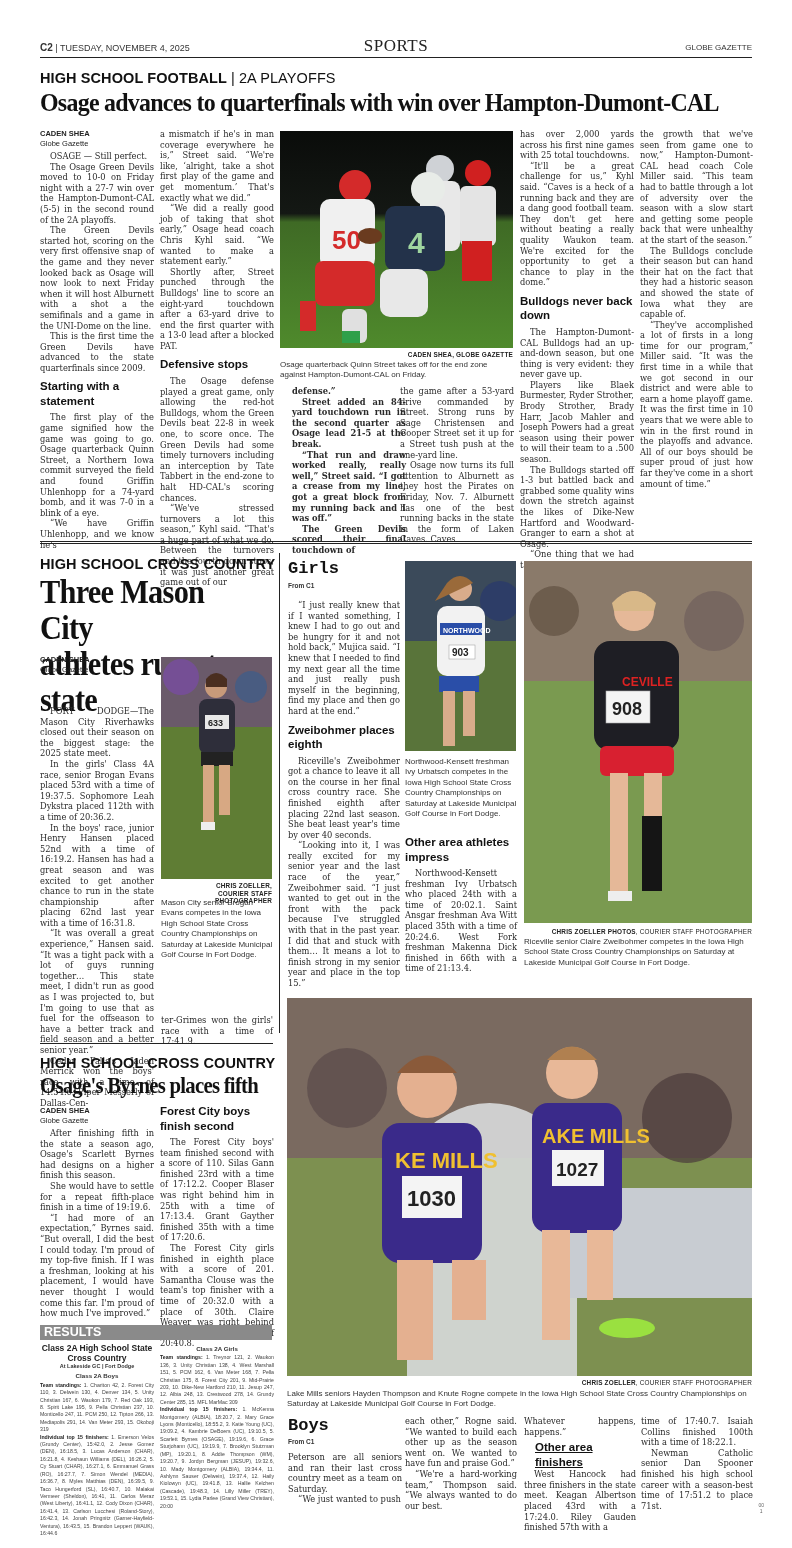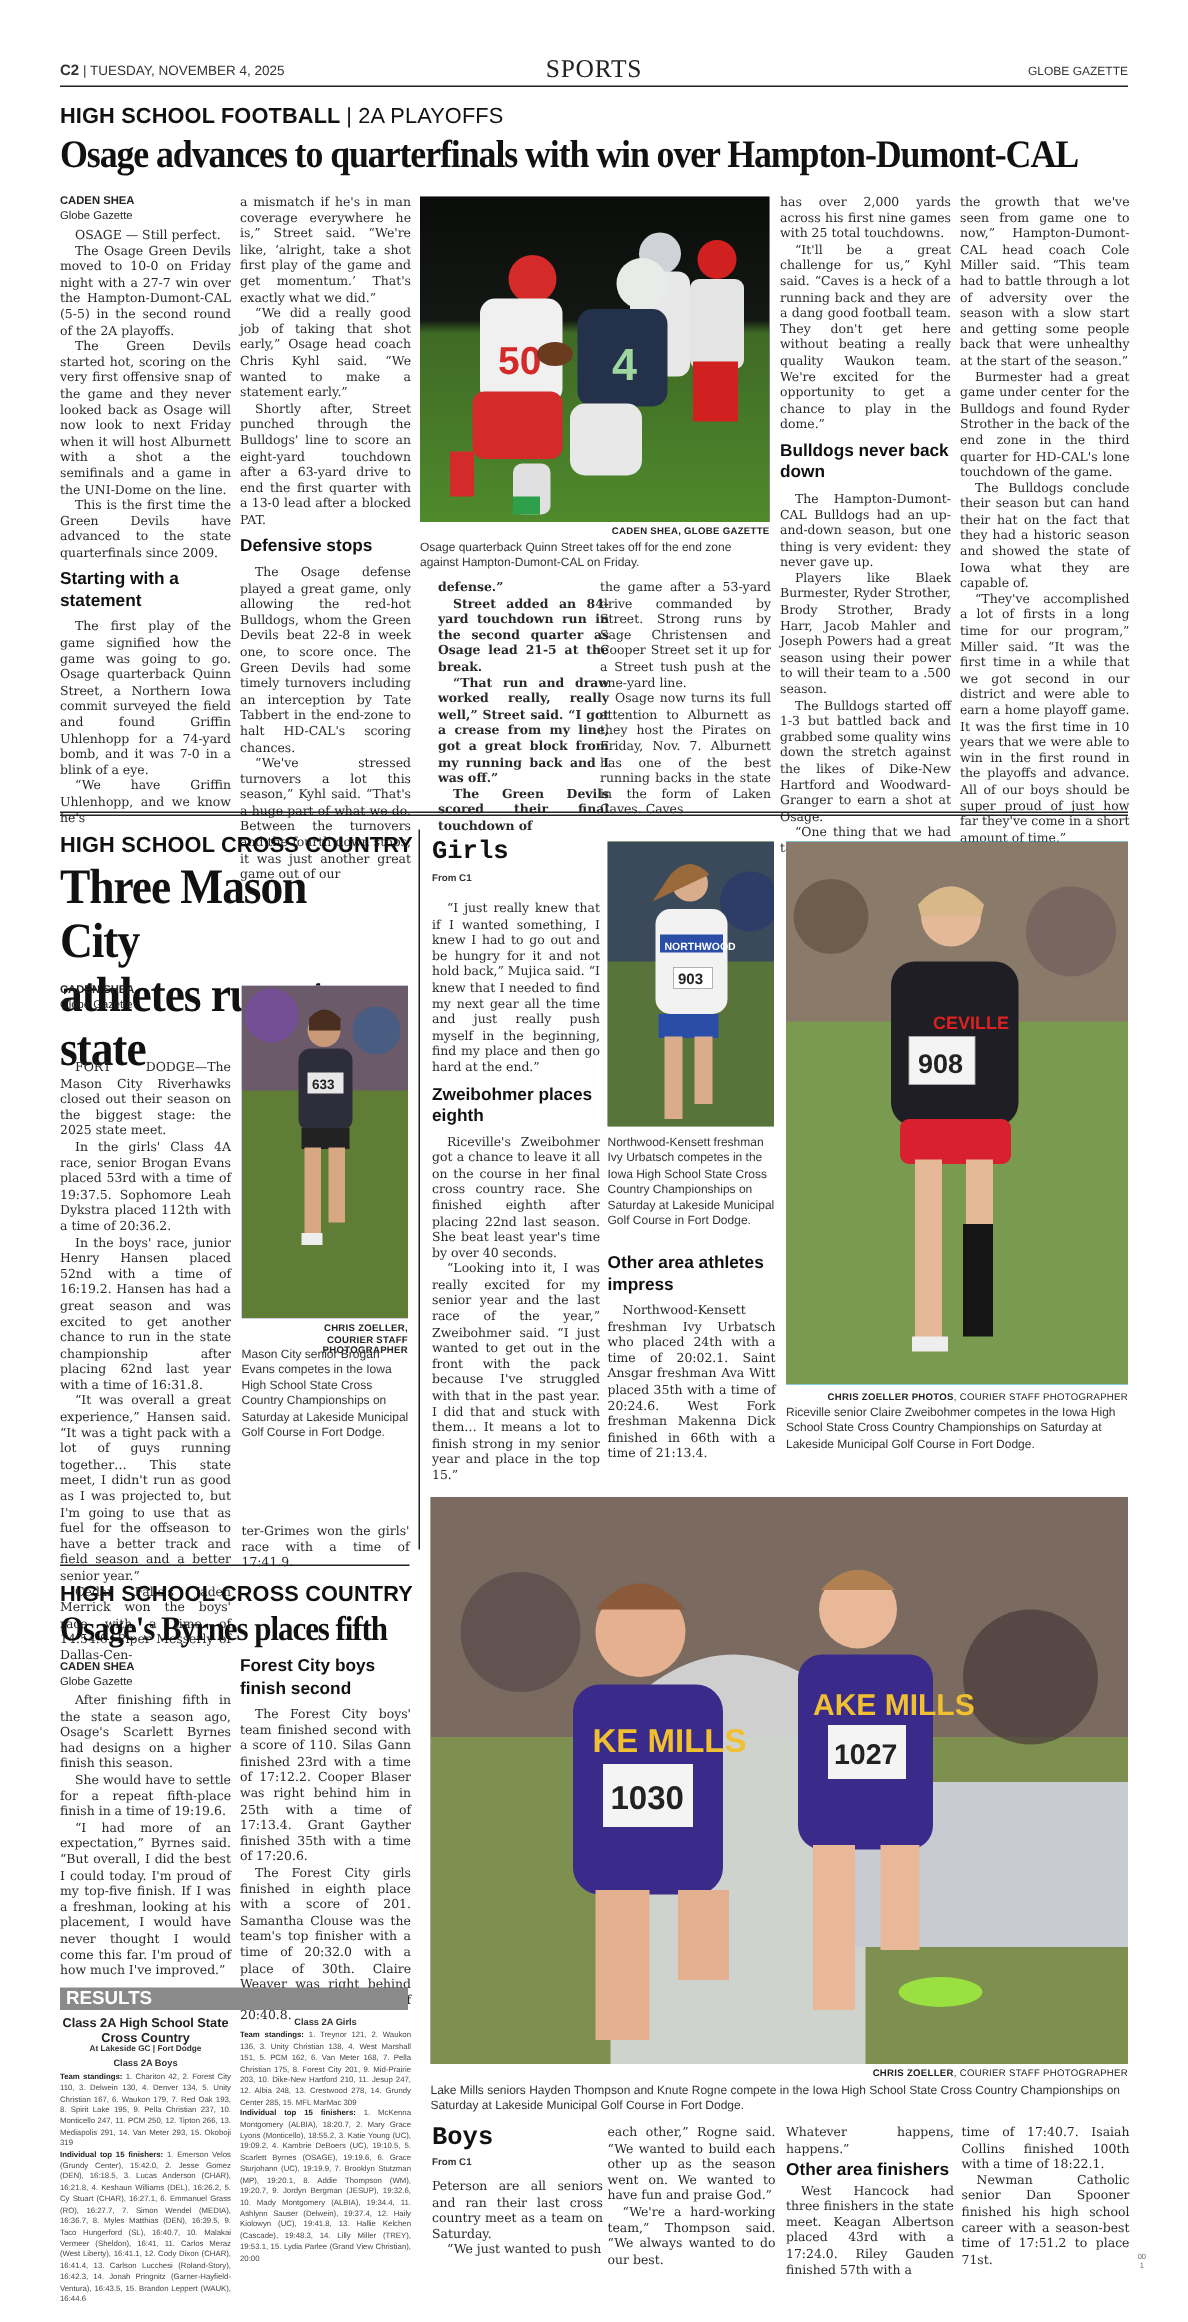--- a/index.html
+++ b/index.html
@@ -137,21 +137,20 @@
   <p>“It'll be a great challenge for us,” Kyhl said. “Caves is a heck of a running back and they are a dang good football team. They don't get here without beating a really quality Waukon team. We're excited for the opportunity to get a chance to play in the dome.”</p>
   <div class="subhead">Bulldogs never back down</div>
   <p>The Hampton-Dumont-CAL Bulldogs had an up-and-down season, but one thing is very evident: they never gave up.</p>
   <p>Players like Blaek Burmester, Ryder Strother, Brody Strother, Brady Harr, Jacob Mahler and Joseph Powers had a great season using their power to will their team to a .500 season.</p>
   <p>The Bulldogs started off 1-3 but battled back and grabbed some quality wins down the stretch against the likes of Dike-New Hartford and Woodward-Granger to earn a shot at Osage.</p>
   <p>“One thing that we had talked about all week was</p>
 </div>
 
 <div class="col" style="left:640px; top:129px; width:113px;">
   <p class="noindent">the growth that we've seen from game one to now,” Hampton-Dumont-CAL head coach Cole Miller said. “This team had to battle through a lot of adversity over the season with a slow start and getting some people back that were unhealthy at the start of the season.”</p>
-  <p>Burmester had a great game under center for the Bulldogs and found Ryder Strother in the back of the end zone in the third quarter for HD-CAL's lone touchdown of the game.</p>
   <p>The Bulldogs conclude their season but can hand their hat on the fact that they had a historic season and showed the state of Iowa what they are capable of.</p>
   <p>“They've accomplished a lot of firsts in a long time for our program,” Miller said. “It was the first time in a while that we got second in our district and were able to earn a home playoff game. It was the first time in 10 years that we were able to win in the first round in the playoffs and advance. All of our boys should be super proud of just how far they've come in a short amount of time.”</p>
 </div>
 
 <div class="rule" style="left:40px; top:541px; width:712px; height:1px;"></div>
 <div class="rule" style="left:40px; top:543px; width:712px; height:1px;"></div>
 
 <div class="abs kicker" style="left:40px; top:556px;">HIGH SCHOOL CROSS COUNTRY</div>
 <div class="abs headline" style="left:40px; top:574px; font-size:33px; line-height:36px; width:240px; transform:scaleX(0.92);">
   <div>Three Mason City</div>
@@ -333,21 +332,21 @@
   <p>“We just wanted to push</p>
 </div>
 
 <div class="col" style="left:405px; top:1416px; width:112px;">
   <p class="noindent">each other,” Rogne said. “We wanted to build each other up as the season went on. We wanted to have fun and praise God.”</p>
   <p>“We're a hard-working team,” Thompson said. “We always wanted to do our best.</p>
 </div>
 
 <div class="col" style="left:524px; top:1416px; width:112px;">
   <p class="noindent">Whatever happens, happens.”</p>
-  <div class="subhead" style="margin:3px 0 0 0;">Other area finishers</div>
+  <div class="subhead" style="margin:3px 0 0 11px;text-decoration:underline;">Other area finishers</div>
   <p>West Hancock had three finishers in the state meet. Keagan Albertson placed 43rd with a 17:24.0. Riley Gauden finished 57th with a</p>
 </div>
 
 <div class="col" style="left:641px; top:1416px; width:112px;">
   <p class="noindent">time of 17:40.7. Isaiah Collins finished 100th with a time of 18:22.1.</p>
   <p>Newman Catholic senior Dan Spooner finished his high school career with a season-best time of 17:51.2 to place 71st.</p>
 </div>
 
 <div class="pagecode">
   <div>00</div>

